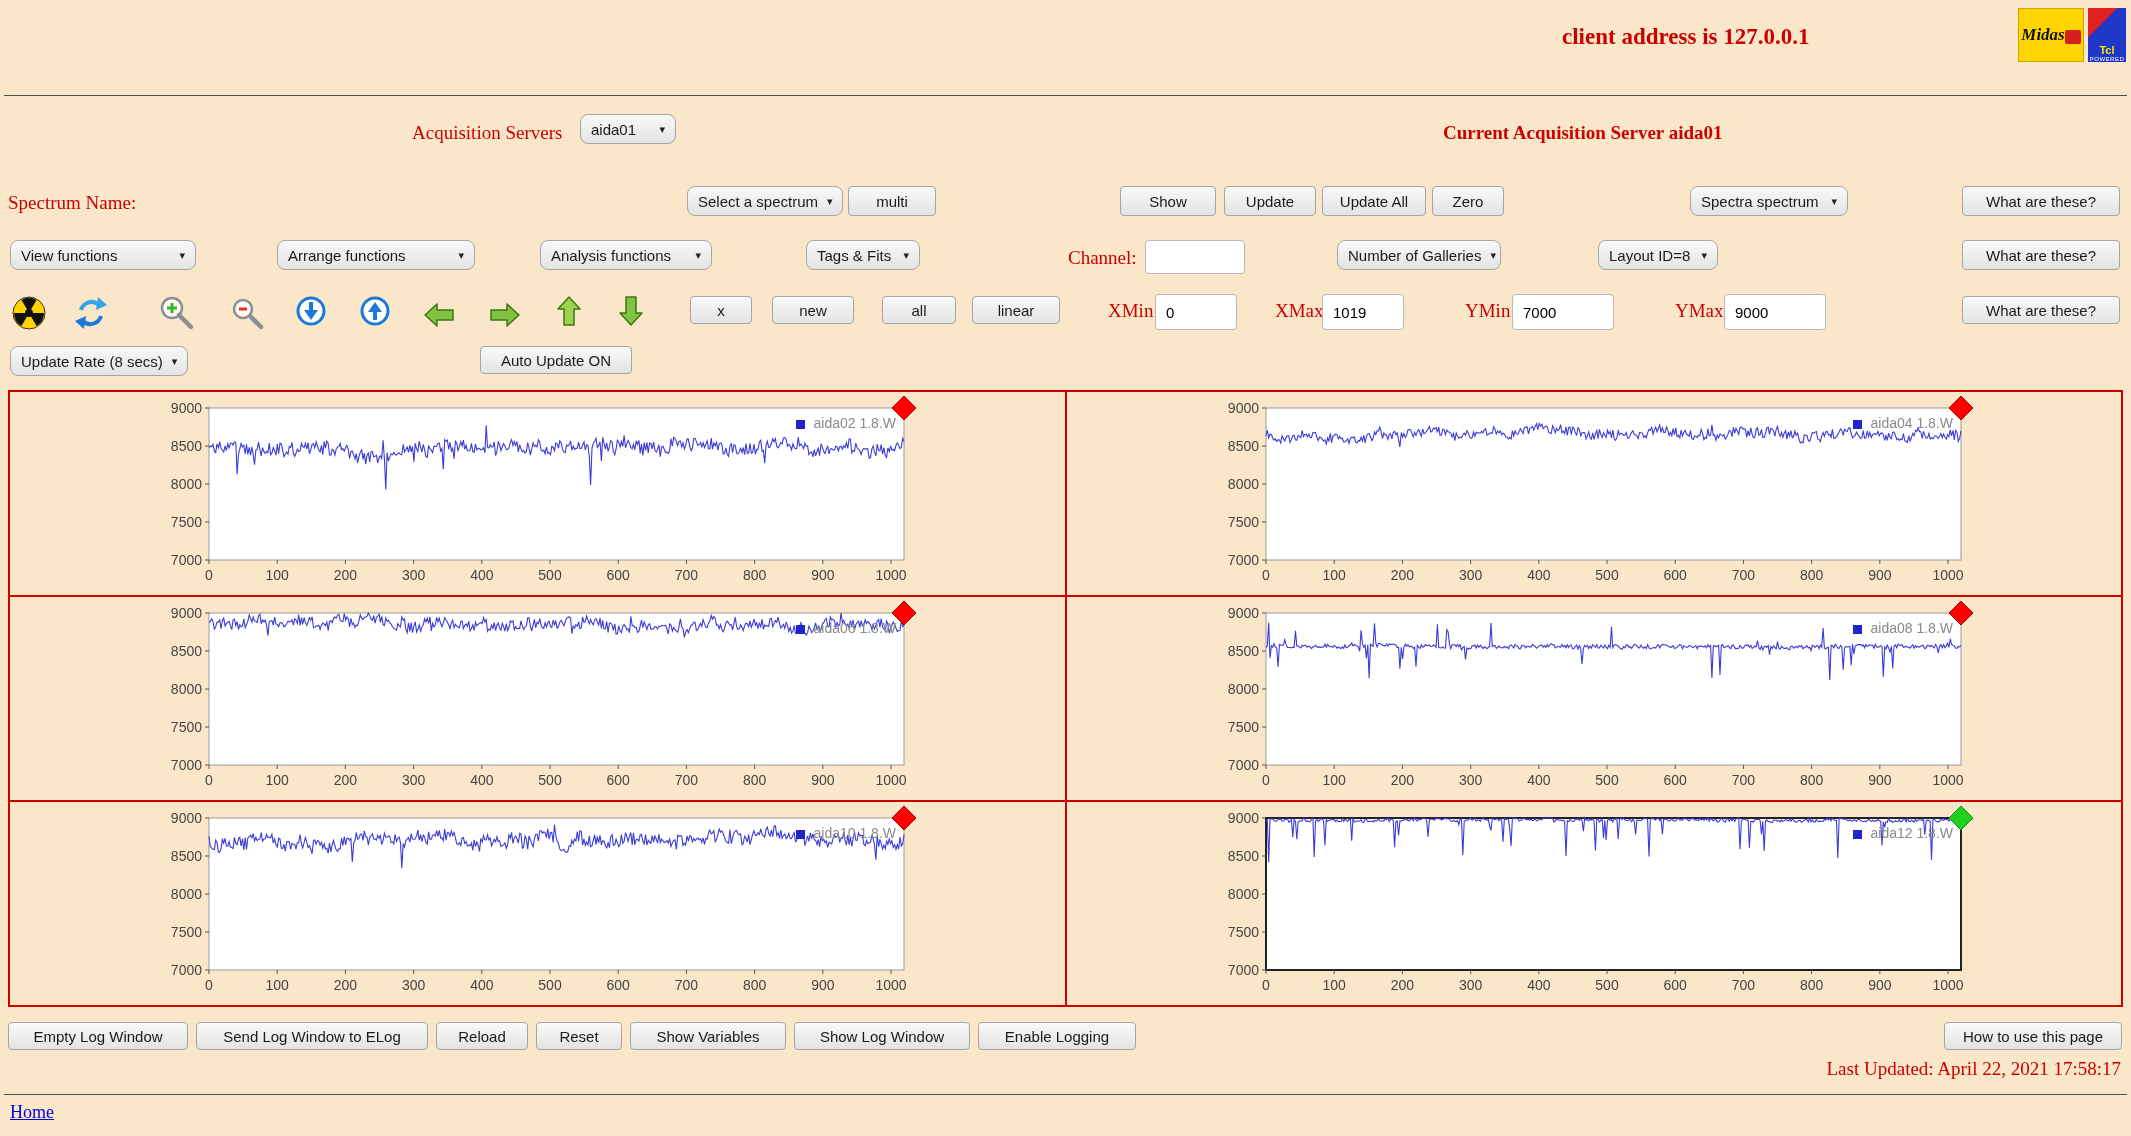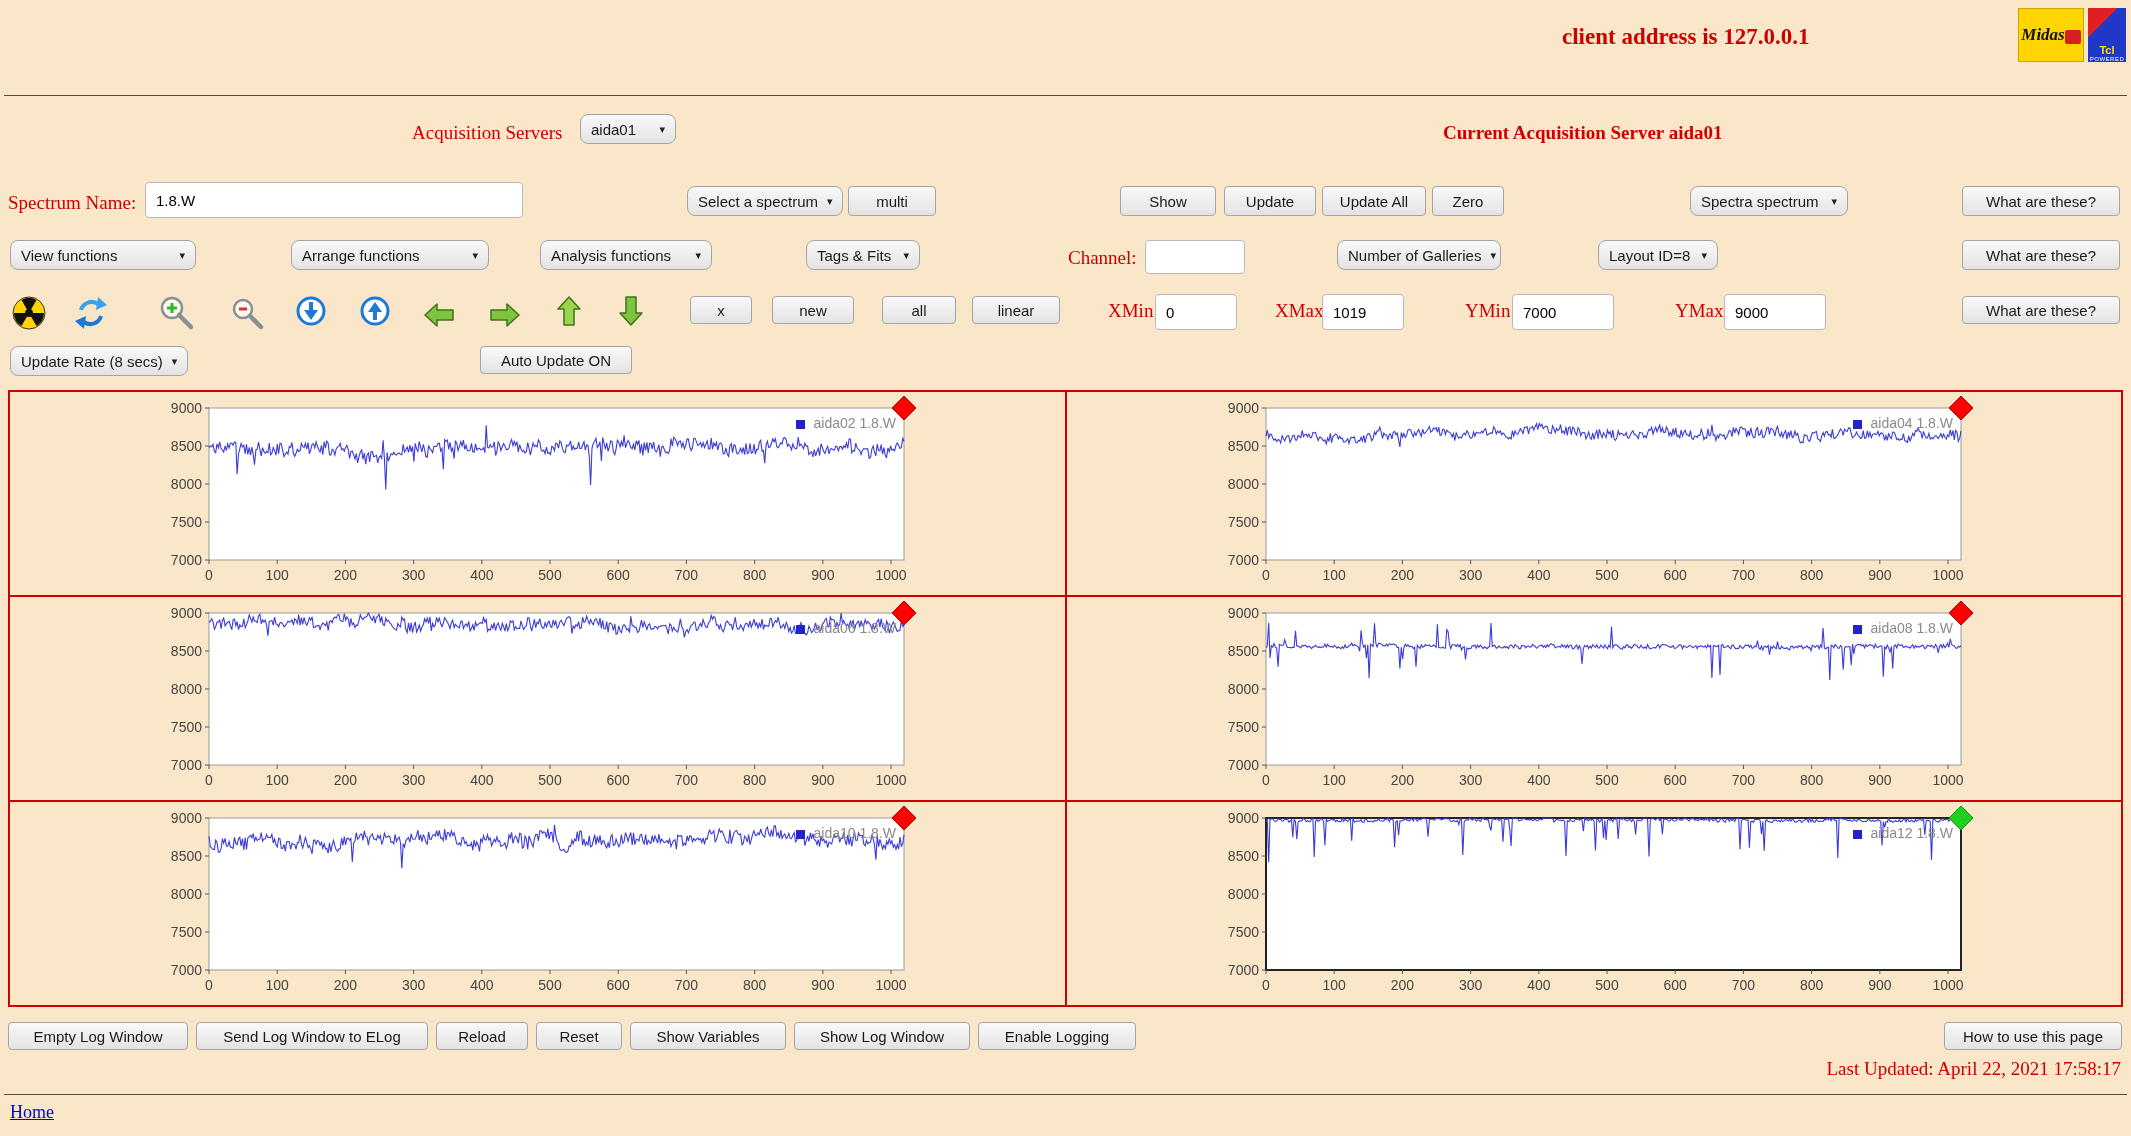--- a/index.html
+++ b/index.html
@@ -60,43 +60,40 @@
   <hr class="rule" style="top:95px">
 
   <div class="abs serif red lbl" style="left:412px;top:122px">Acquisition Servers</div>
   <div class="abs sel" style="left:580px;top:114px;width:96px">
     <span>aida01</span>
       <span class="caret">▾</span>
   </div>
   <div class="abs serif red boldlbl" style="left:1443px;top:122px">Current Acquisition Server aida01</div>
 
   <div class="abs serif red lbl" style="left:8px;top:192px">Spectrum Name:</div>
-  <div class="abs" style="left:145px;top:182px;width:378px">
-    <input class="inp" value="1.8.W" style="">
-  </div>
   <div class="abs sel" style="left:687px;top:186px;width:156px">
     <span>Select a spectrum</span>
       <span class="caret">▾</span>
   </div>
   <button class="abs btn" style="left:848px;top:186px;width:88px">multi</button>
   <button class="abs btn" style="left:1120px;top:186px;width:96px">Show</button>
   <button class="abs btn" style="left:1224px;top:186px;width:92px">Update</button>
   <button class="abs btn" style="left:1322px;top:186px;width:104px">Update All</button>
   <button class="abs btn" style="left:1432px;top:186px;width:72px">Zero</button>
   <div class="abs sel" style="left:1690px;top:186px;width:158px">
     <span>Spectra spectrum</span>
       <span class="caret">▾</span>
   </div>
   <button class="abs btn" style="left:1962px;top:186px;width:158px">What are these?</button>
 
   <div class="abs sel" style="left:10px;top:240px;width:186px">
     <span>View functions</span>
       <span class="caret">▾</span>
   </div>
-  <div class="abs sel" style="left:291px;top:240px;width:198px">
+  <div class="abs sel" style="left:277px;top:240px;width:198px">
     <span>Arrange functions</span>
       <span class="caret">▾</span>
   </div>
   <div class="abs sel" style="left:540px;top:240px;width:172px">
     <span>Analysis functions</span>
       <span class="caret">▾</span>
   </div>
   <div class="abs sel" style="left:806px;top:240px;width:114px">
     <span>Tags &amp; Fits</span>
       <span class="caret">▾</span>

